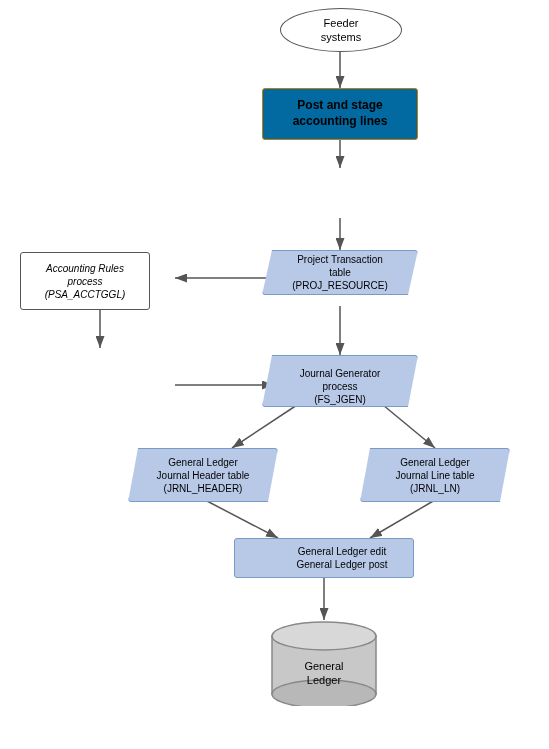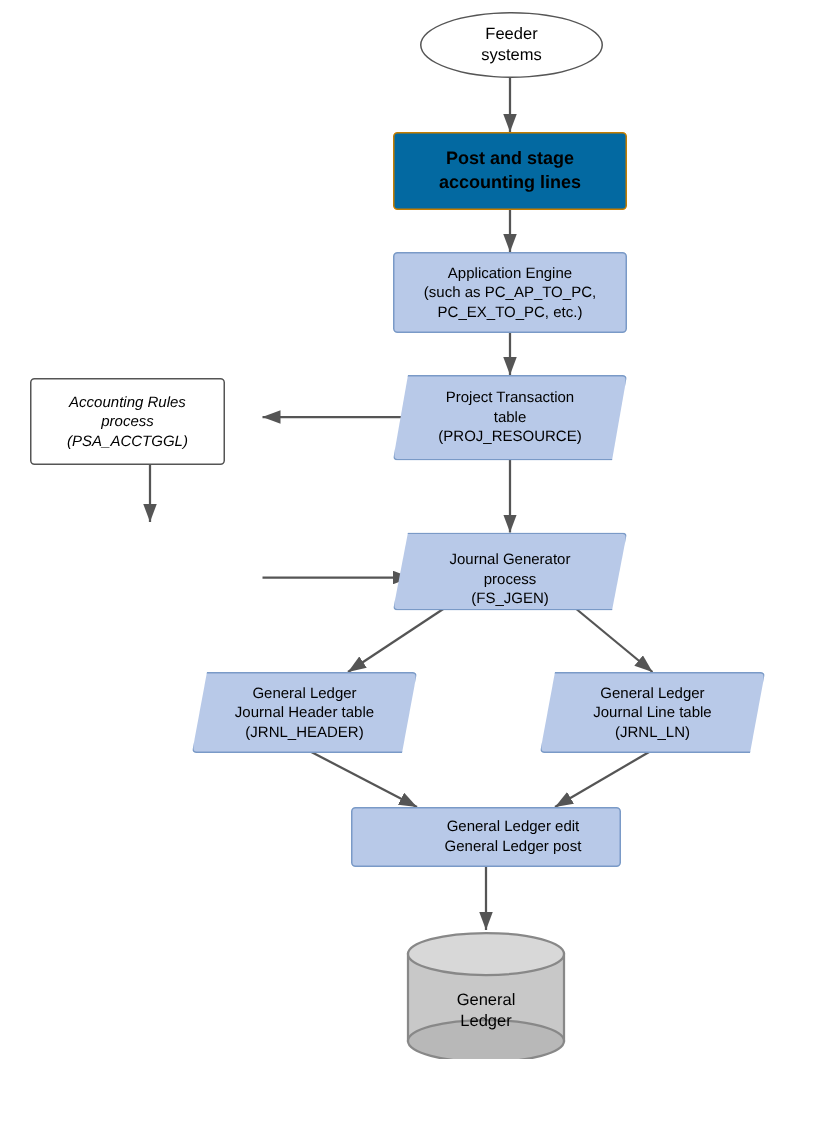--- a/index.html
+++ b/index.html
@@ -96,27 +96,22 @@
   <div class="node ellipse" style="left:280px; top:8px; width:122px; height:44px;">
     <span style="white-space:pre-line;">Feeder
 systems</span>
   </div>
 
   <div class="node rect-orange" style="left:262px; top:88px; width:156px; height:52px; border-radius:3px;">
     <span style="white-space:pre-line; font-size:12px;">Post and stage
 accounting lines</span>
   </div>
 
-  <div class="node rect-blue" style="left:262px; top:168px; width:156px; height:54px; border-radius:3px;">
-    <span style="white-space:pre-line; font-size:10px;">Application Engine
-(such as PC_AP_TO_PC,
-PC_EX_TO_PC, etc.)</span>
-  </div>
 
-  <div class="node rect-blue" style="left:262px; top:250px; width:156px; height:57px; border-radius:3px; clip-path: polygon(10px 0%, 100% 0%, calc(100% - 10px) 100%, 0% 100%); text-align: center;">
+  <div class="node rect-blue" style="left:262px; top:250px; width:156px; height:45px; border-radius:3px; clip-path: polygon(10px 0%, 100% 0%, calc(100% - 10px) 100%, 0% 100%); text-align: center;">
     <span style="white-space:pre-line; font-size:10px;">Project Transaction
 table
 (PROJ_RESOURCE)</span>
   </div>
 
   <div class="node rect-white" style="left:20px; top:252px; width:130px; height:58px; border-radius:3px;">
     <span style="white-space:pre-line; font-size:10px;font-style:italic;">Accounting Rules
 process
 (PSA_ACCTGGL)</span>
   </div>

